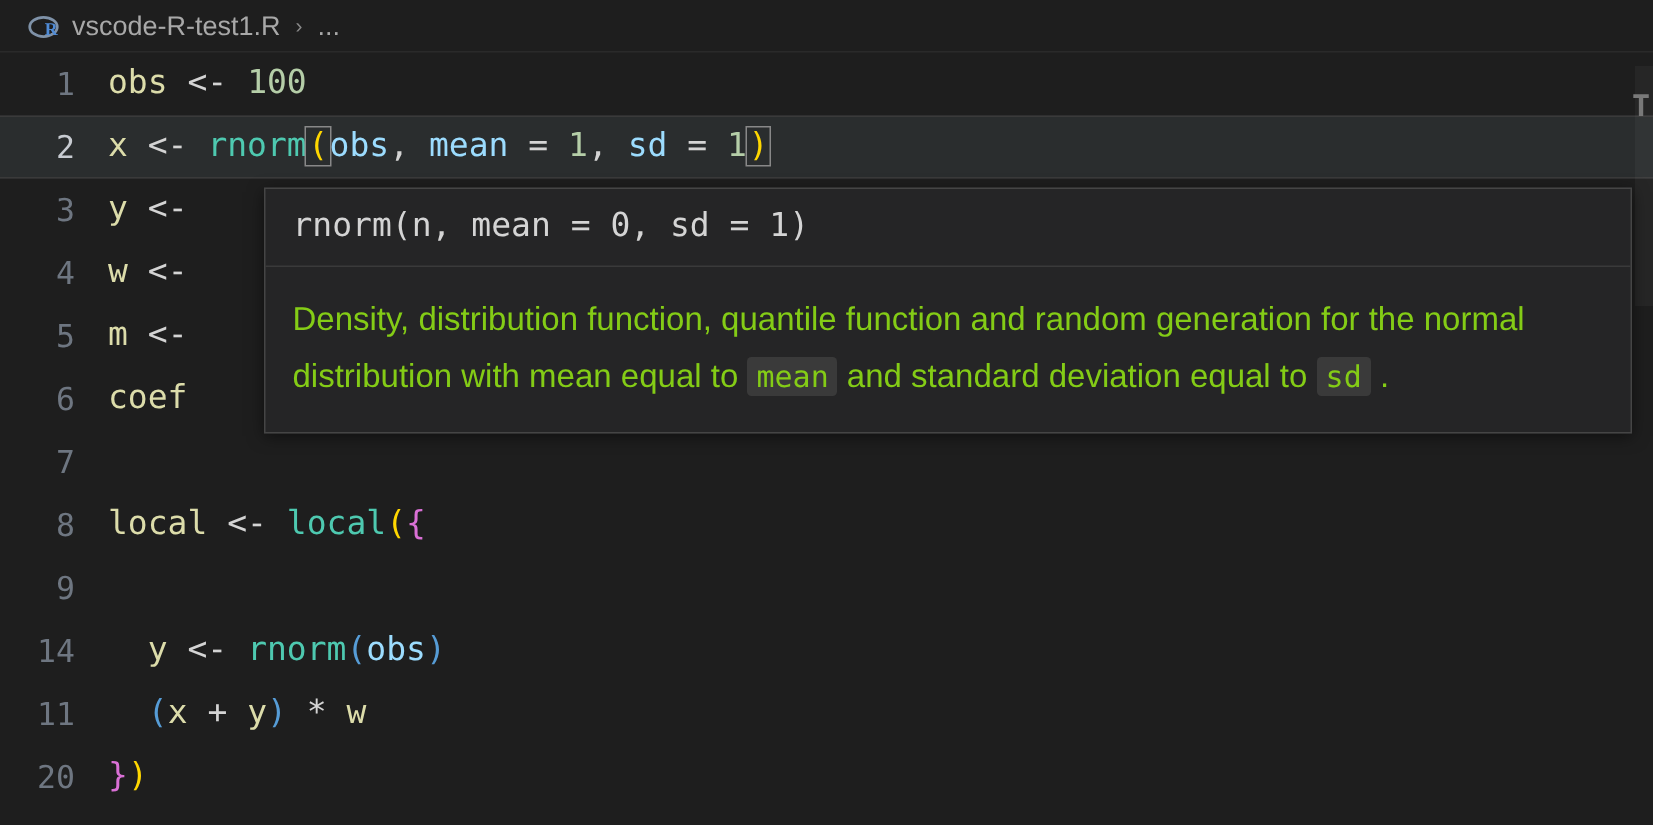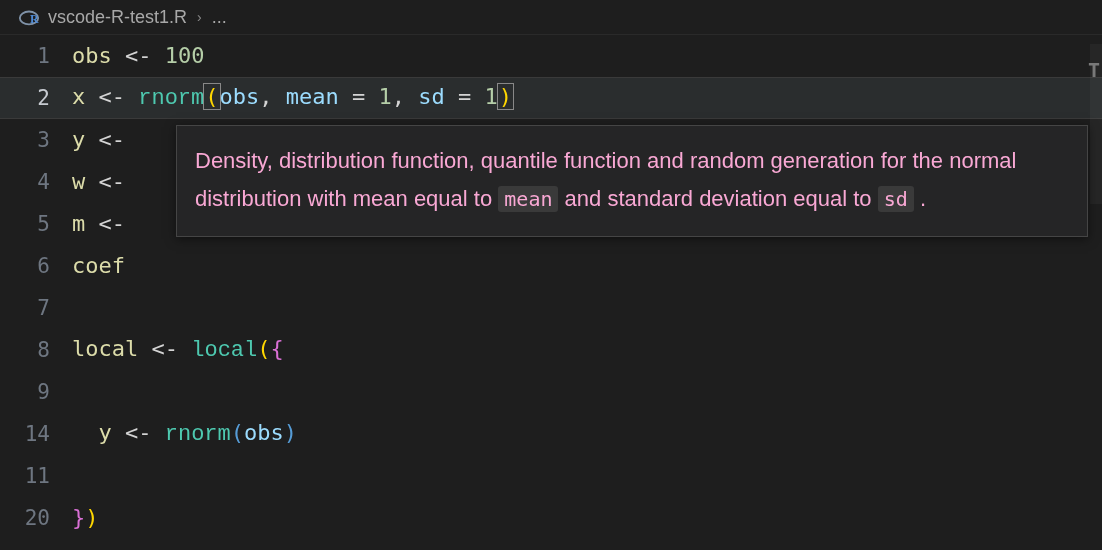--- a/index.html
+++ b/index.html
@@ -61,21 +61,21 @@
       font-size: 21px;
       user-select: none;
       flex-shrink: 0;
     }
     .code {
       white-space: pre;
     }
     .tok-var { color: #dcdcaa; }
     .tok-op { color: #d4d4d4; }
     .tok-num { color: #b5cea8; }
-    .tok-func { color: #4ec9b0; font-family: Liberation Mono, monospace; }
+    .tok-func { color: #4ec9b0; }
     .tok-param { color: #9cdcfe; }
     .tok-punc { color: #d4d4d4; }
     .tok-punc-y { color: #ffd700; }
     .tok-punc-p { color: #da70d6; }
     .tok-punc-b { color: #569cd6; }
     .hover-widget {
       position: absolute;
       top: 125px;
       left: 176px;
       width: 912px;
@@ -89,21 +89,21 @@
       font-size: 22px;
       color: #d4d4d4;
       padding: 12px 18px 14px 18px;
       border-bottom: 1px solid #3a3a3a;
       white-space: pre;
     }
     .hover-doc {
       font-family: -apple-system, BlinkMacSystemFont, sans-serif;
       font-size: 22px;
       line-height: 38px;
-      color: #f9a8d4;
+      color: #84cc16;
       padding: 16px 18px 18px 18px;
     }
     .mono {
       font-family: 'Menlo','Consolas',monospace;
       background: #3a3a3a;
       padding: 1px 6px;
       border-radius: 3px;
       font-size: 20px;
     }
     .minimap-char {
@@ -190,29 +190,31 @@
     <div class="gutter">9</div>
   </div>
 
   <div class="line">
     <div class="gutter">14</div>
     <div class="code">  <span class="tok-var">y</span> <span class="tok-op">&lt;-</span> <span class="tok-func">rnorm</span><span class="tok-punc-b">(</span><span class="tok-param">obs</span><span class="tok-punc-b">)</span></div>
   </div>
 
   <div class="line">
     <div class="gutter">11</div>
+    <div class="code">  <span class="tok-punc-b">(</span><span class="tok-var">x</span> <span class="tok-op">+</span> <span class="tok-var">y</span><span class="tok-punc-b">)</span> <span class="tok-op">*</span> <span class="tok-var">w</span></div>
   </div>
 
   <div class="line">
     <div class="gutter">20</div>
     <div class="code"><span class="tok-punc-p">}</span><span class="tok-punc-y">)</span></div>
   </div>
 
 </div>
 
 <div class="hover-widget">
+  <div class="hover-sig">rnorm(n, mean = 0, sd = 1)</div>
   <div class="hover-doc">
     <span>Density, distribution function, quantile function and random generation for the normal distribution with mean equal to </span><span class="mono">mean</span><span> and standard deviation equal to </span><span class="mono">sd</span><span> .</span>
   </div>
 </div>
 
 <div class="minimap-char">T</div>
 <div class="scrollbar-thumb"></div>
 
 </body></html>

